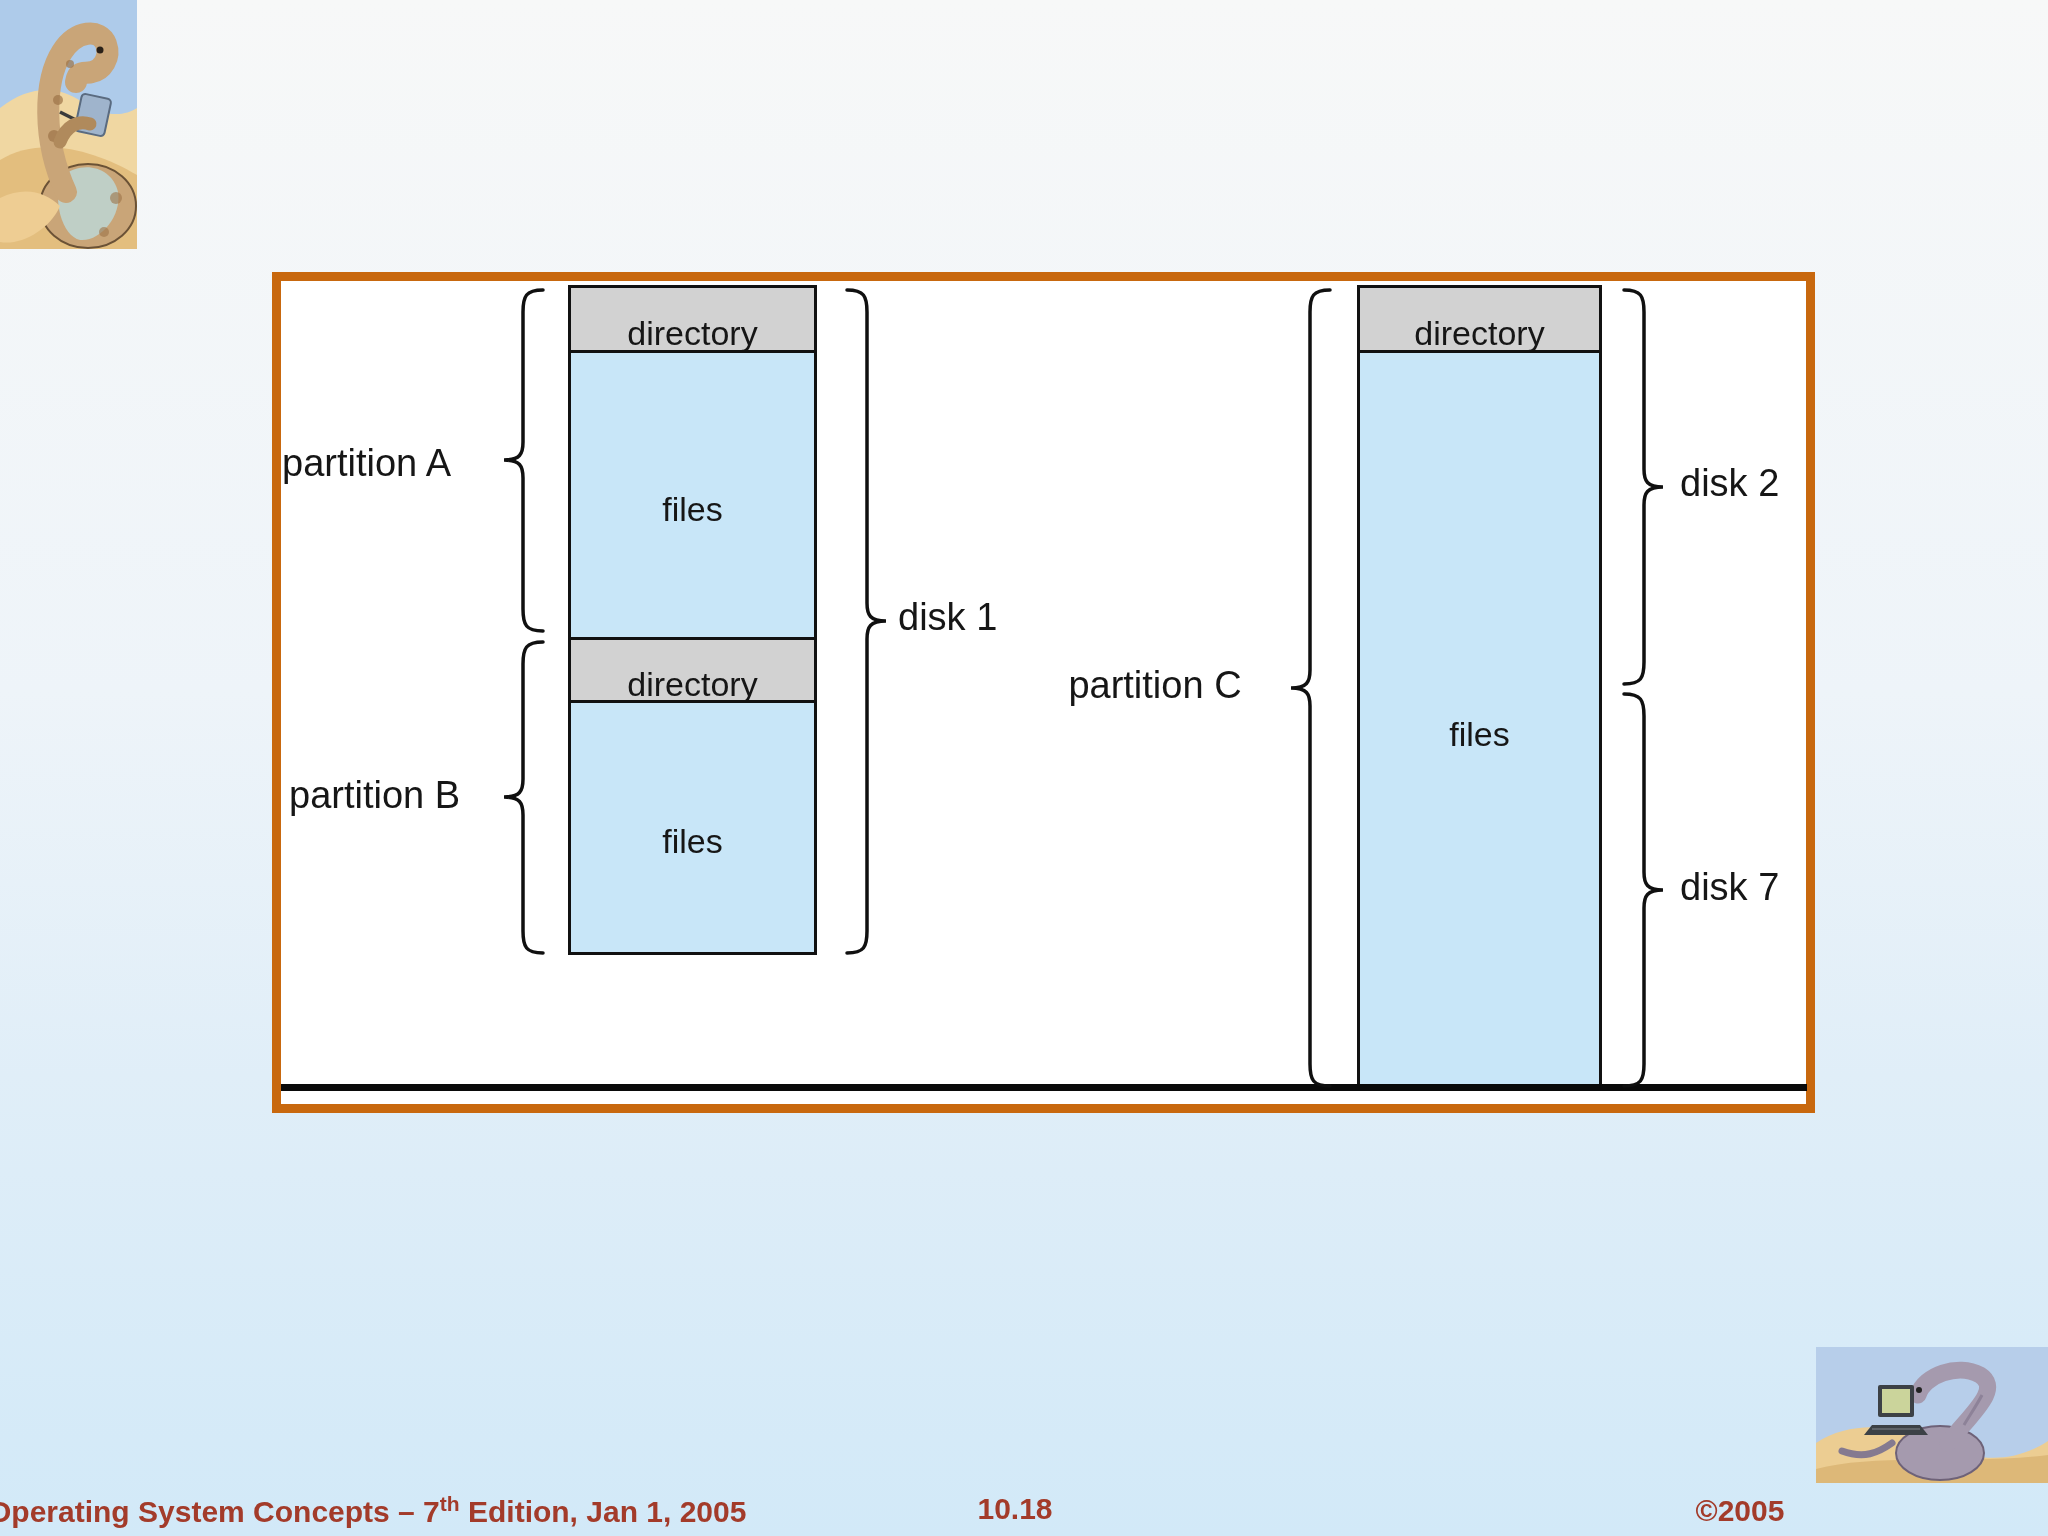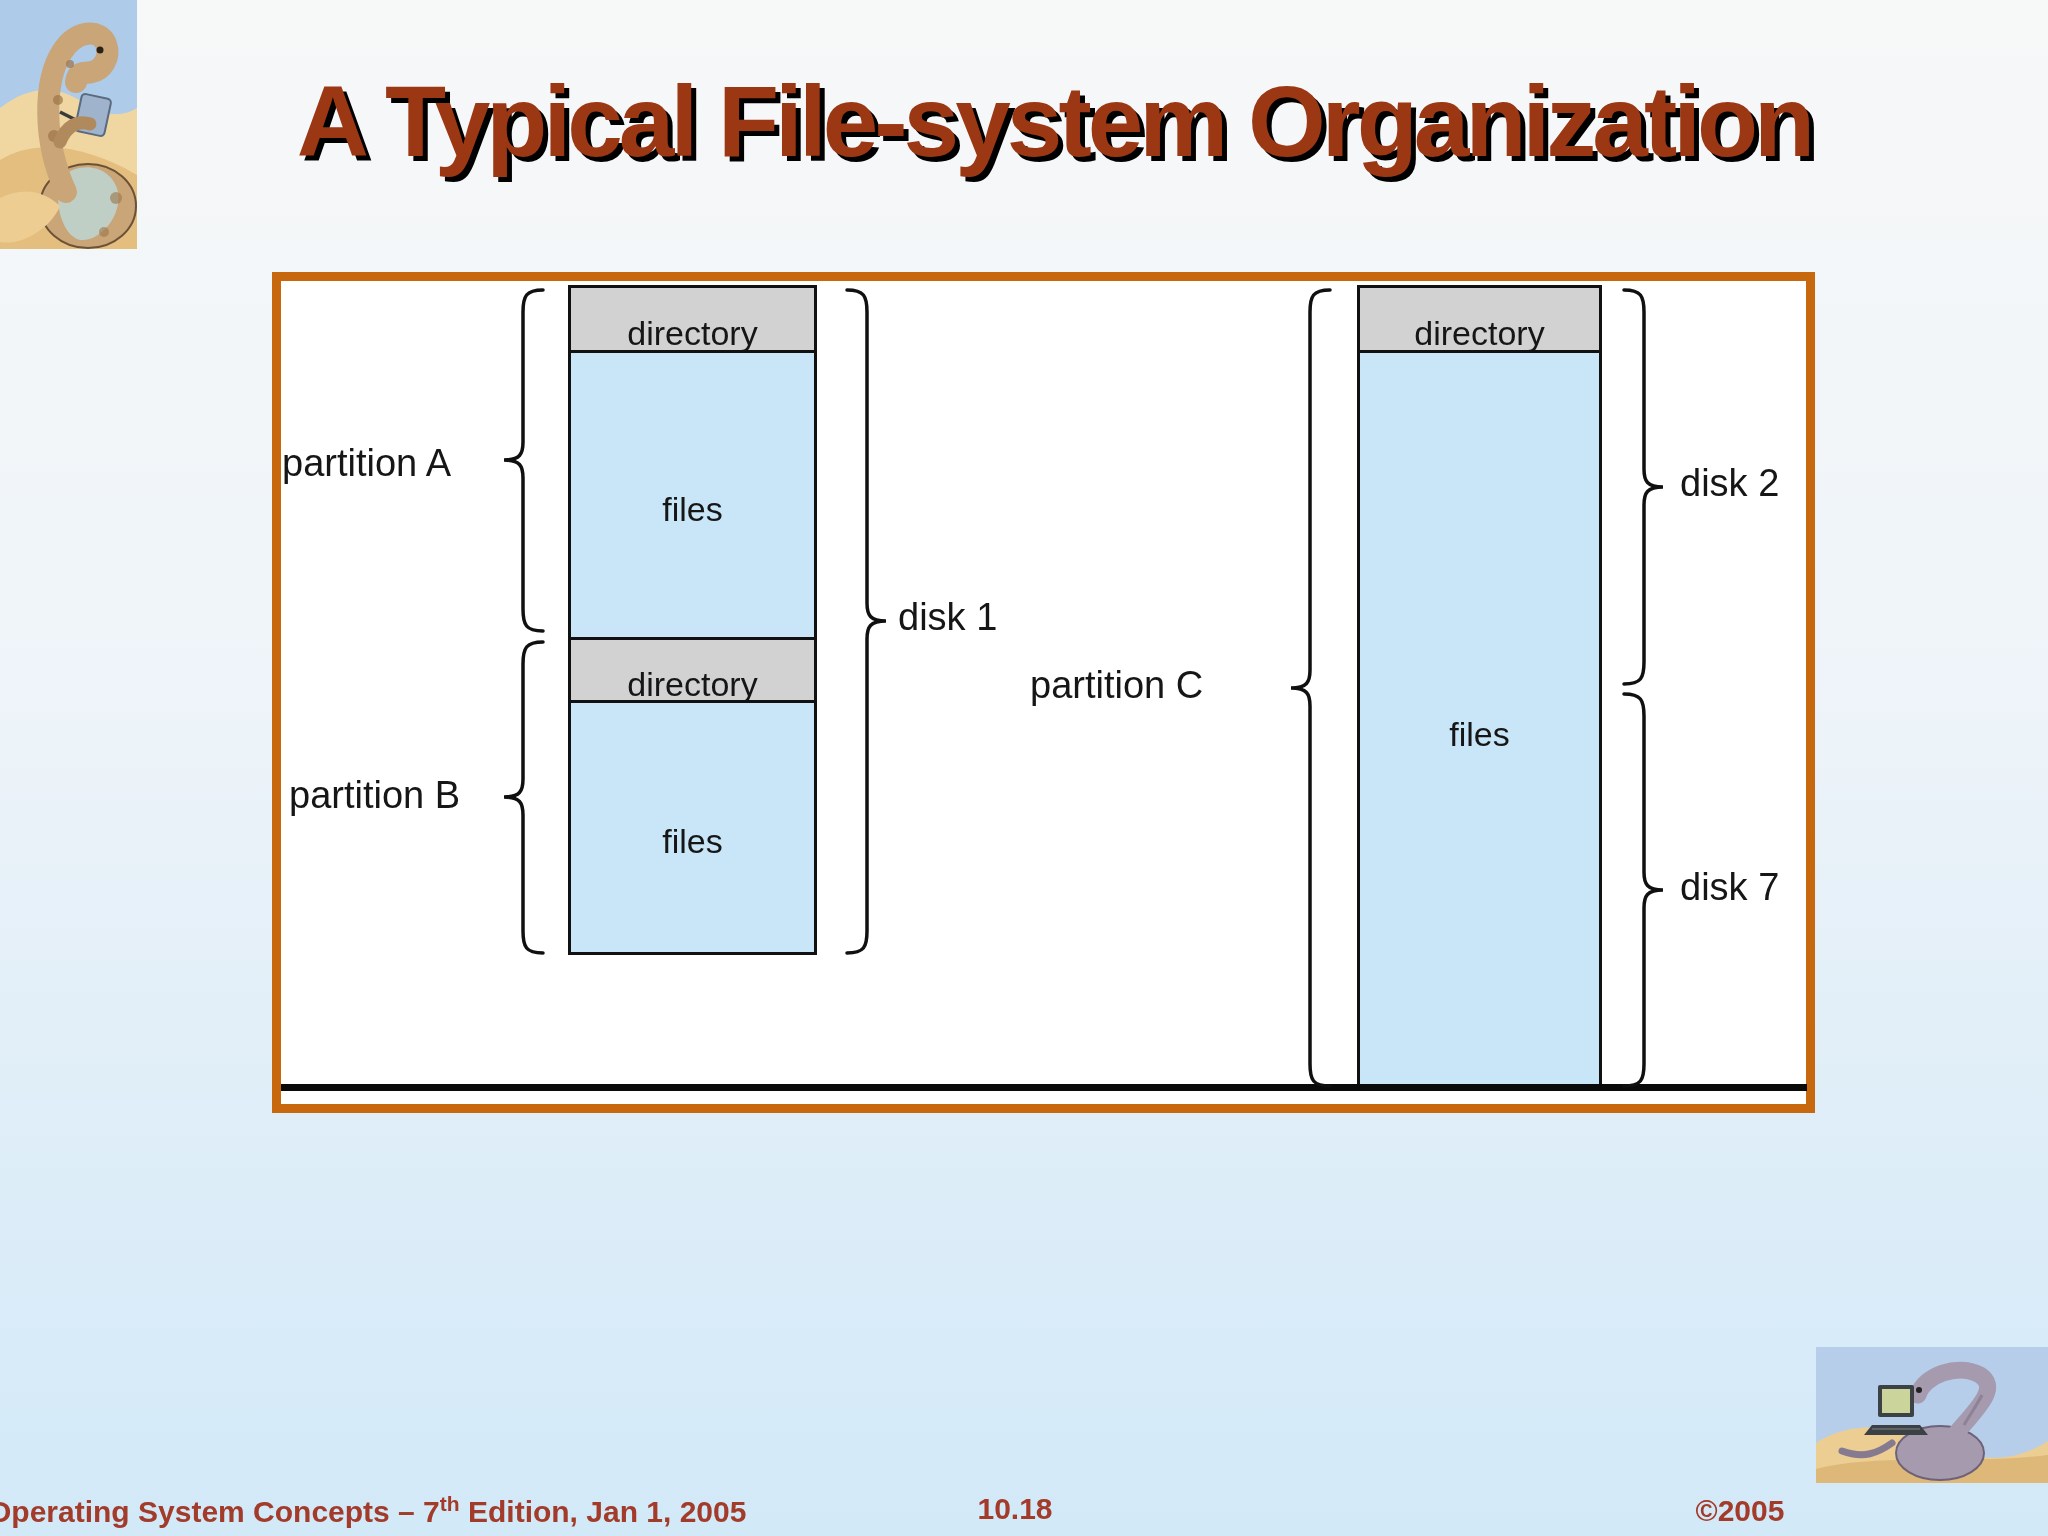--- a/index.html
+++ b/index.html
@@ -56,21 +56,20 @@
     <circle cx="54" cy="136" r="6" fill="#9C7347" opacity=".7"></circle>
     <circle cx="70" cy="64" r="4" fill="#9C7347" opacity=".7"></circle>
     <circle cx="116" cy="198" r="6" fill="#9C7347" opacity=".6"></circle>
     <circle cx="104" cy="232" r="5" fill="#9C7347" opacity=".6"></circle>
     <rect x="78" y="96" width="30" height="38" rx="4" fill="#9FB4CC" stroke="#5A6B80" stroke-width="2" transform="rotate(12 93 115)"></rect>
     <line x1="60" y1="112" x2="80" y2="122" stroke="#3B3B3B" stroke-width="3.5"></line>
     <path d="M60,142 C66,126 78,120 90,124" stroke="#B08A5C" stroke-width="13" fill="none" stroke-linecap="round"></path>
     <path d="M0,198 C25,186 45,192 60,206 C50,230 20,246 0,242 Z" fill="#EECD93"></path>
   </svg>
 
-  <div id="page-title" class="abs">A Typical File-system Organization</div>
 
   <div id="figure-frame" class="abs"></div>
 
   <div class="abs dbox dir-box" style="left:568px;top:285px;width:249px;height:68px;">
     <span class="box-label">directory</span>
   </div>
   <div class="abs dbox files-box" style="left:568px;top:350px;width:249px;height:290px;">
     <span class="box-label">files</span>
   </div>
   <div class="abs dbox dir-box" style="left:568px;top:637px;width:249px;height:66px;">
@@ -104,21 +103,21 @@
   <svg class="abs brace" style="left:1622px;top:288px;" width="44" height="398">
     <path d="M2,2 C19,2 22,8 22,24 L22,181 C22,193 25,199 41,199 C25,199 22,205 22,217 L22,374 C22,390 19,396 2,396"></path>
   </svg>
   <svg class="abs brace" style="left:1622px;top:692px;" width="44" height="396">
     <path d="M2,2 C19,2 22,8 22,24 L22,180 C22,192 25,198 41,198 C25,198 22,204 22,216 L22,372 C22,388 19,394 2,394"></path>
   </svg>
 
   <div class="abs side-label" style="left:282px;top:442px;">partition A</div>
   <div class="abs side-label" style="left:282px;top:774px;padding-left:7px;">partition B</div>
   <div class="abs side-label" style="left:898px;top:596px;">disk 1</div>
-  <div class="abs side-label" style="left:1030px;top:664px;width:250px;text-align:left;">partition C</div>
+  <div class="abs side-label" style="left:1030px;top:664px;width:250px;text-align:center;">partition C</div>
   <div class="abs side-label" style="left:1680px;top:462px;">disk 2</div>
   <div class="abs side-label" style="left:1680px;top:866px;">disk 7</div>
 
   <svg id="dino-bottom-right" class="abs" viewBox="0 0 232 136">
     <rect width="232" height="136" fill="#B7CEEA"></rect>
     <path d="M0,96 C40,70 90,80 130,100 C170,118 205,112 232,94 L232,136 L0,136 Z" fill="#ECCD92"></path>
     <path d="M0,122 C60,106 150,118 232,108 L232,136 L0,136 Z" fill="#DDB878"></path>
     <path d="M26,104 C48,112 62,106 76,96" stroke="#857A90" stroke-width="7" fill="none" stroke-linecap="round"></path>
     <ellipse cx="124" cy="106" rx="44" ry="27" fill="#A59AAE" stroke="#6E6278" stroke-width="2"></ellipse>
     <path d="M132,96 C156,66 186,42 164,28 C142,16 108,28 102,48" fill="none" stroke="#A59AAE" stroke-width="17" stroke-linecap="round"></path>

